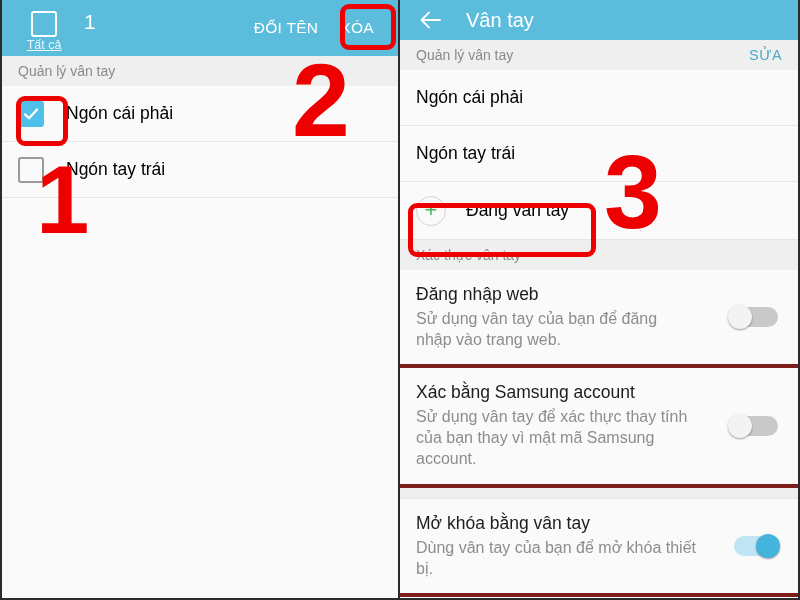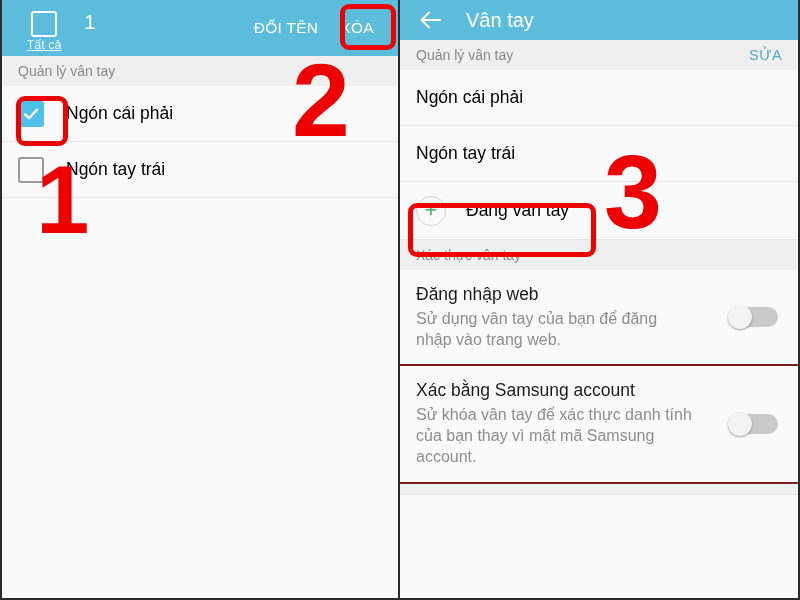--- a/index.html
+++ b/index.html
@@ -195,21 +195,21 @@
     margin-top: -2px;
     font-weight: 400;
   }
 
   
   .setting {
     position: relative;
     background: #fafafa;
     padding: 14px 16px 14px 16px;
     box-sizing: border-box;
-    border-bottom: 2px solid #7f1d1d;
+    border-bottom: 4px solid #7f1d1d;
   }
   .setting-inner {
     padding-right: 86px;
   }
   .setting-title {
     font-size: 17.5px;
     color: #1c1c1c;
     margin-bottom: 3px;
   }
   .setting-desc {
@@ -361,30 +361,40 @@
       </div>
       <span class="toggle">
         <span class="track track-off"></span>
         <span class="knob knob-off"></span>
       </span>
     </div>
 
     <div class="setting">
       <div class="setting-inner">
         <div class="setting-title">Xác bằng Samsung account</div>
-        <div class="setting-desc">Sử khóa vân tay để xác thực danh tính của bạn thay vì mật mã Samsung account.</div>
+        <div class="setting-desc">Sử dụng vân tay để xác thực thay tính của bạn thay vì mật mã Samsung account.</div>
       </div>
       <span class="toggle">
         <span class="track track-off"></span>
         <span class="knob knob-off"></span>
       </span>
     </div>
 
     <div class="gap-band"></div>
 
+    <div class="setting">
+      <div class="setting-inner">
+        <div class="setting-title">Mở khóa bằng vân tay</div>
+        <div class="setting-desc">Dùng vân tay của bạn để mở khóa thiết bị.</div>
+      </div>
+      <span class="toggle">
+        <span class="track track-on"></span>
+        <span class="knob knob-on"></span>
+      </span>
+    </div>
 
   </div>
 
   <div class="anno-box" id="box-delete"></div>
   <div class="anno-box" id="box-checkbox"></div>
   <div class="anno-box" id="box-add"></div>
 
   <div class="anno-num" id="anno-1">1</div>
   <div class="anno-num" id="anno-2">2</div>
   <div class="anno-num" id="anno-3">3</div>

